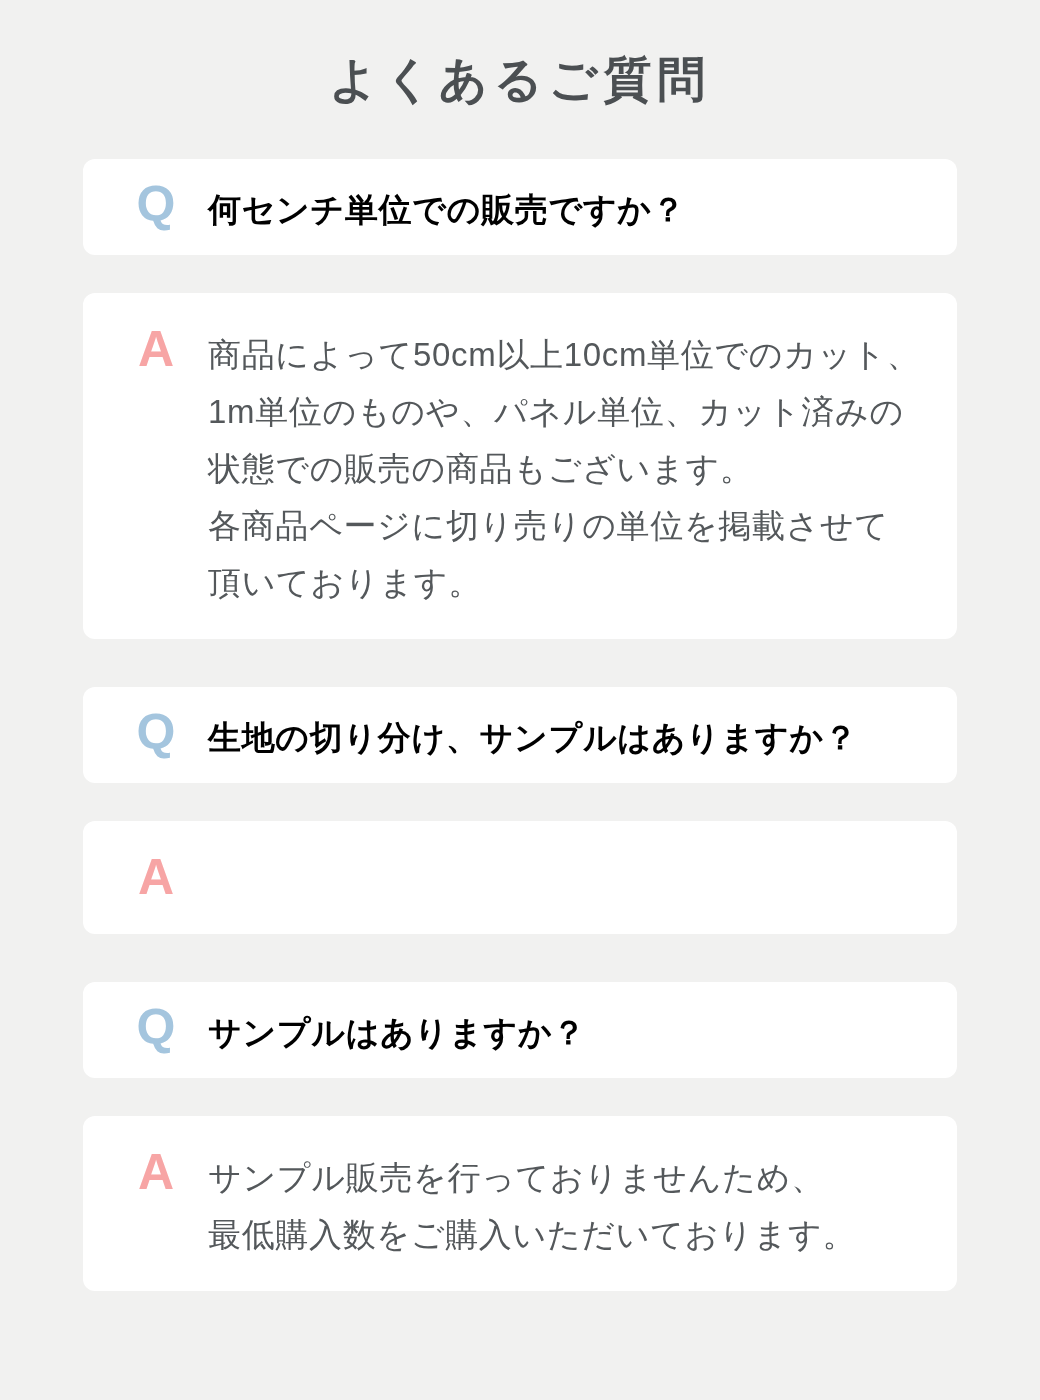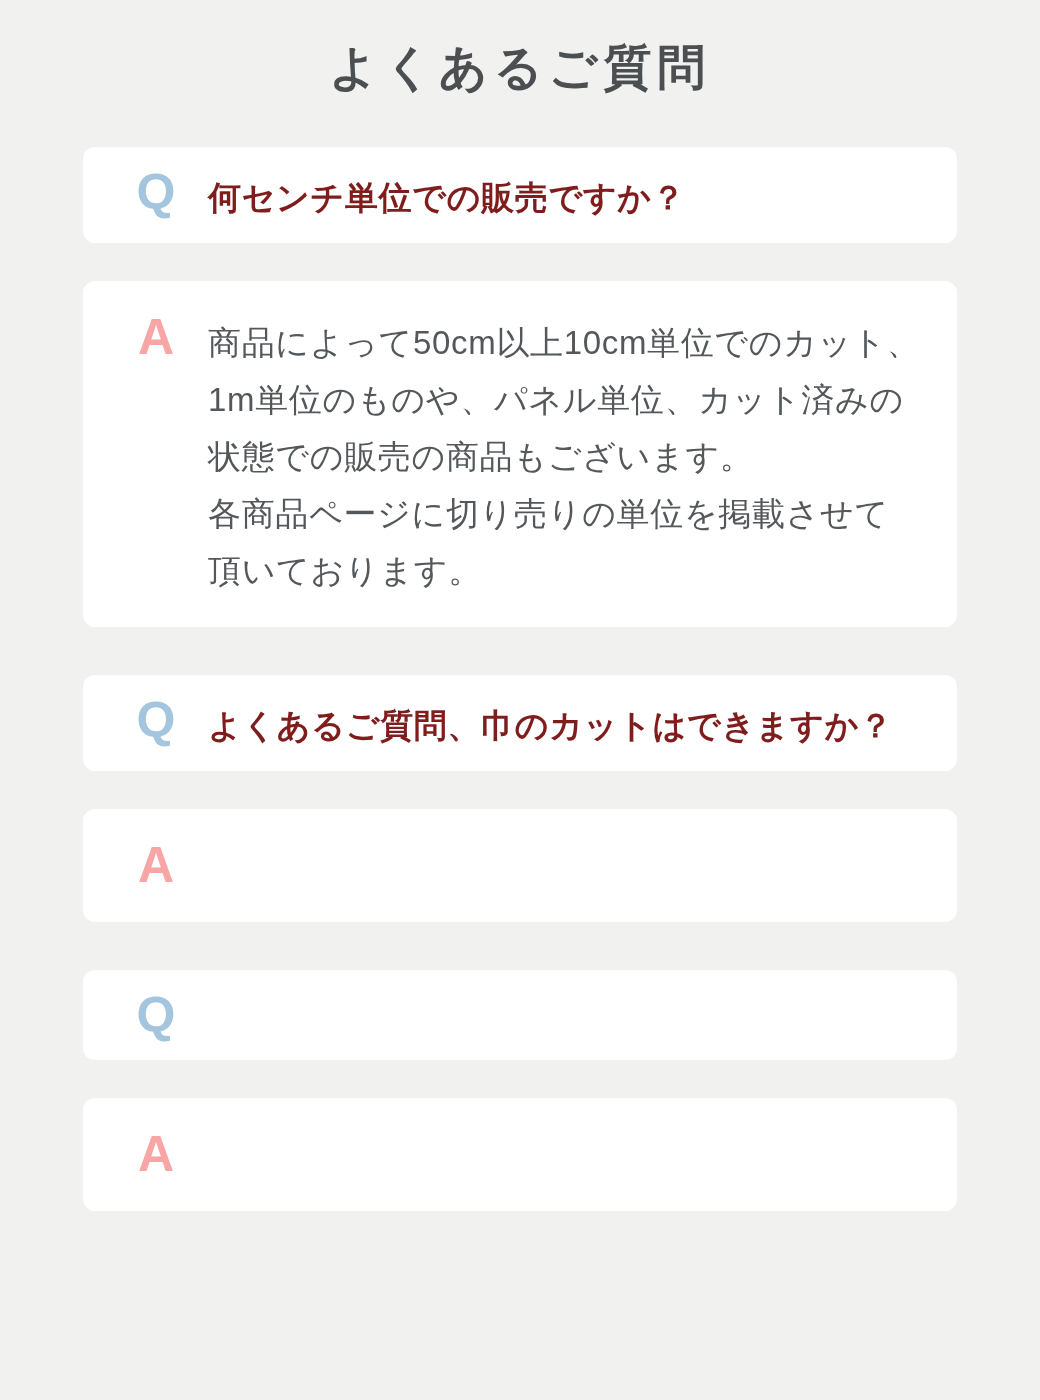--- a/index.html
+++ b/index.html
@@ -14,21 +14,21 @@
     color: #4d5154;
     box-sizing: border-box;
   }
   .page {
     width: 1040px;
     padding: 0 83px;
     box-sizing: border-box;
   }
   .page-title {
     margin: 0;
-    padding-top: 36px;
+    padding-top: 48px;
     height: 63px;
     text-align: center;
     font-size: 48px;
     font-weight: 700;
     letter-spacing: 0.12em;
     color: #4b4f52;
   }
   .faq-list {
     margin-top: 48px;
   }
@@ -54,21 +54,21 @@
     margin-bottom: 38px;
   }
   .q-card .letter {
     color: #a4c5de;
   }
   .q-card .q-text {
     font-size: 33px;
     font-weight: 600;
     line-height: 34px;
     letter-spacing: 0.02em;
-    color: #7f1d1d;
+    color: #000000;
   }
   .a-card {
     padding: 28px 28px 28px 51px;
     margin-bottom: 48px;
   }
   .a-card .letter {
     color: #f7a5a5;
     line-height: 57px;
   }
   .a-card .a-text {
@@ -97,27 +97,30 @@
       <span class="letter">A</span>
       <span class="a-text">商品によって50cm以上10cm単位でのカット、
 1m単位のものや、パネル単位、カット済みの
 状態での販売の商品もございます。
 各商品ページに切り売りの単位を掲載させて
 頂いております。</span>
     </div>
 
     <div class="card q-card">
       <span class="letter">Q</span>
-      <span class="q-text">よくあるご質問、巾のカットはできますか？</span>
+      <span class="q-text">生地の切り分け、サンプルはありますか？</span>
     </div>
     <div class="card a-card">
       <span class="letter">A</span>
     </div>
 
     <div class="card q-card">
       <span class="letter">Q</span>
+      <span class="q-text">サンプルはありますか？</span>
     </div>
     <div class="card a-card">
       <span class="letter">A</span>
+      <span class="a-text">サンプル販売を行っておりませんため、
+最低購入数をご購入いただいております。</span>
     </div>
 
   </div>
 </div>
 
 </body></html>

